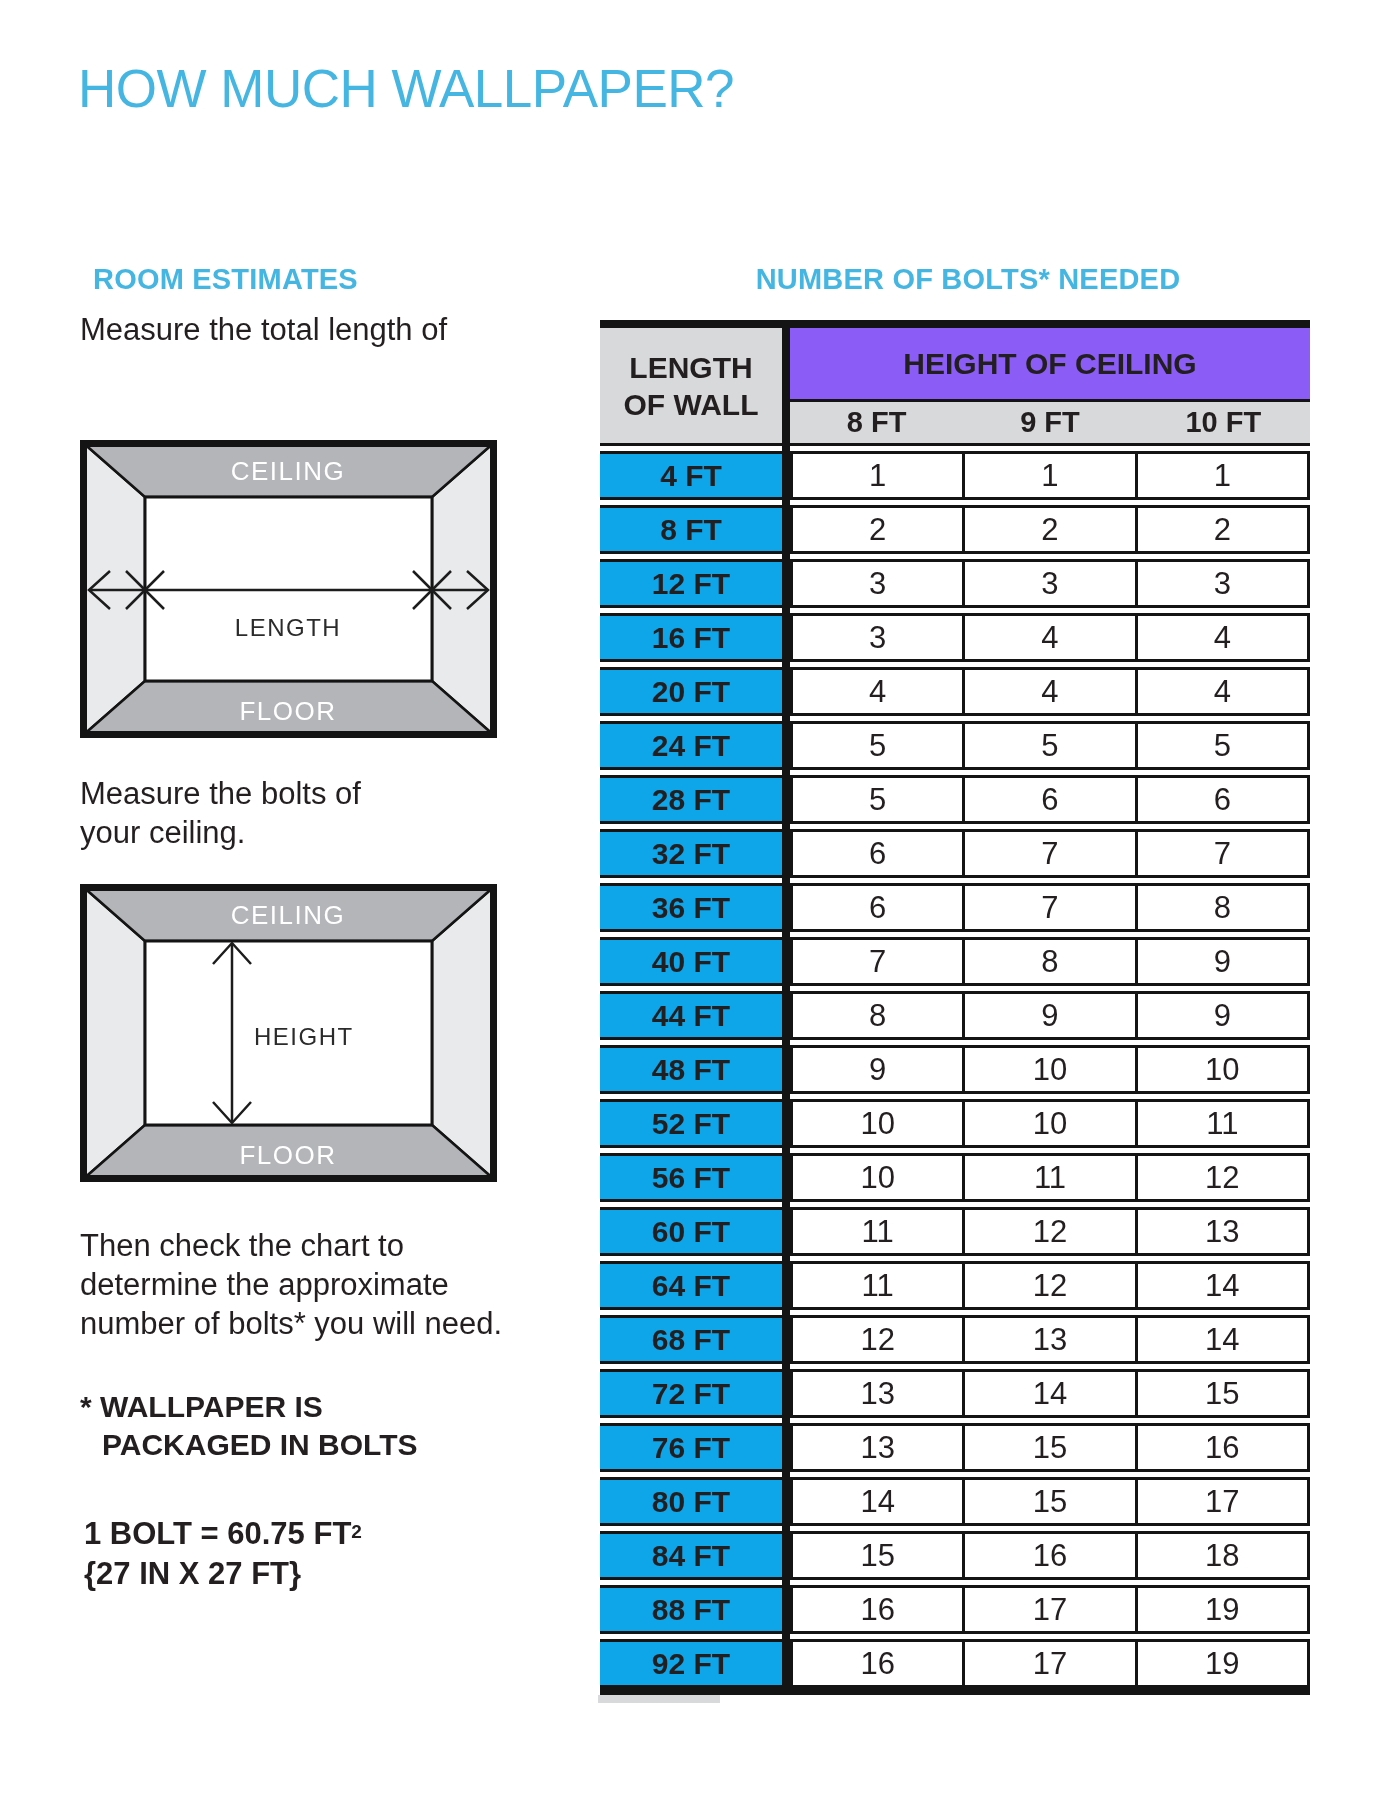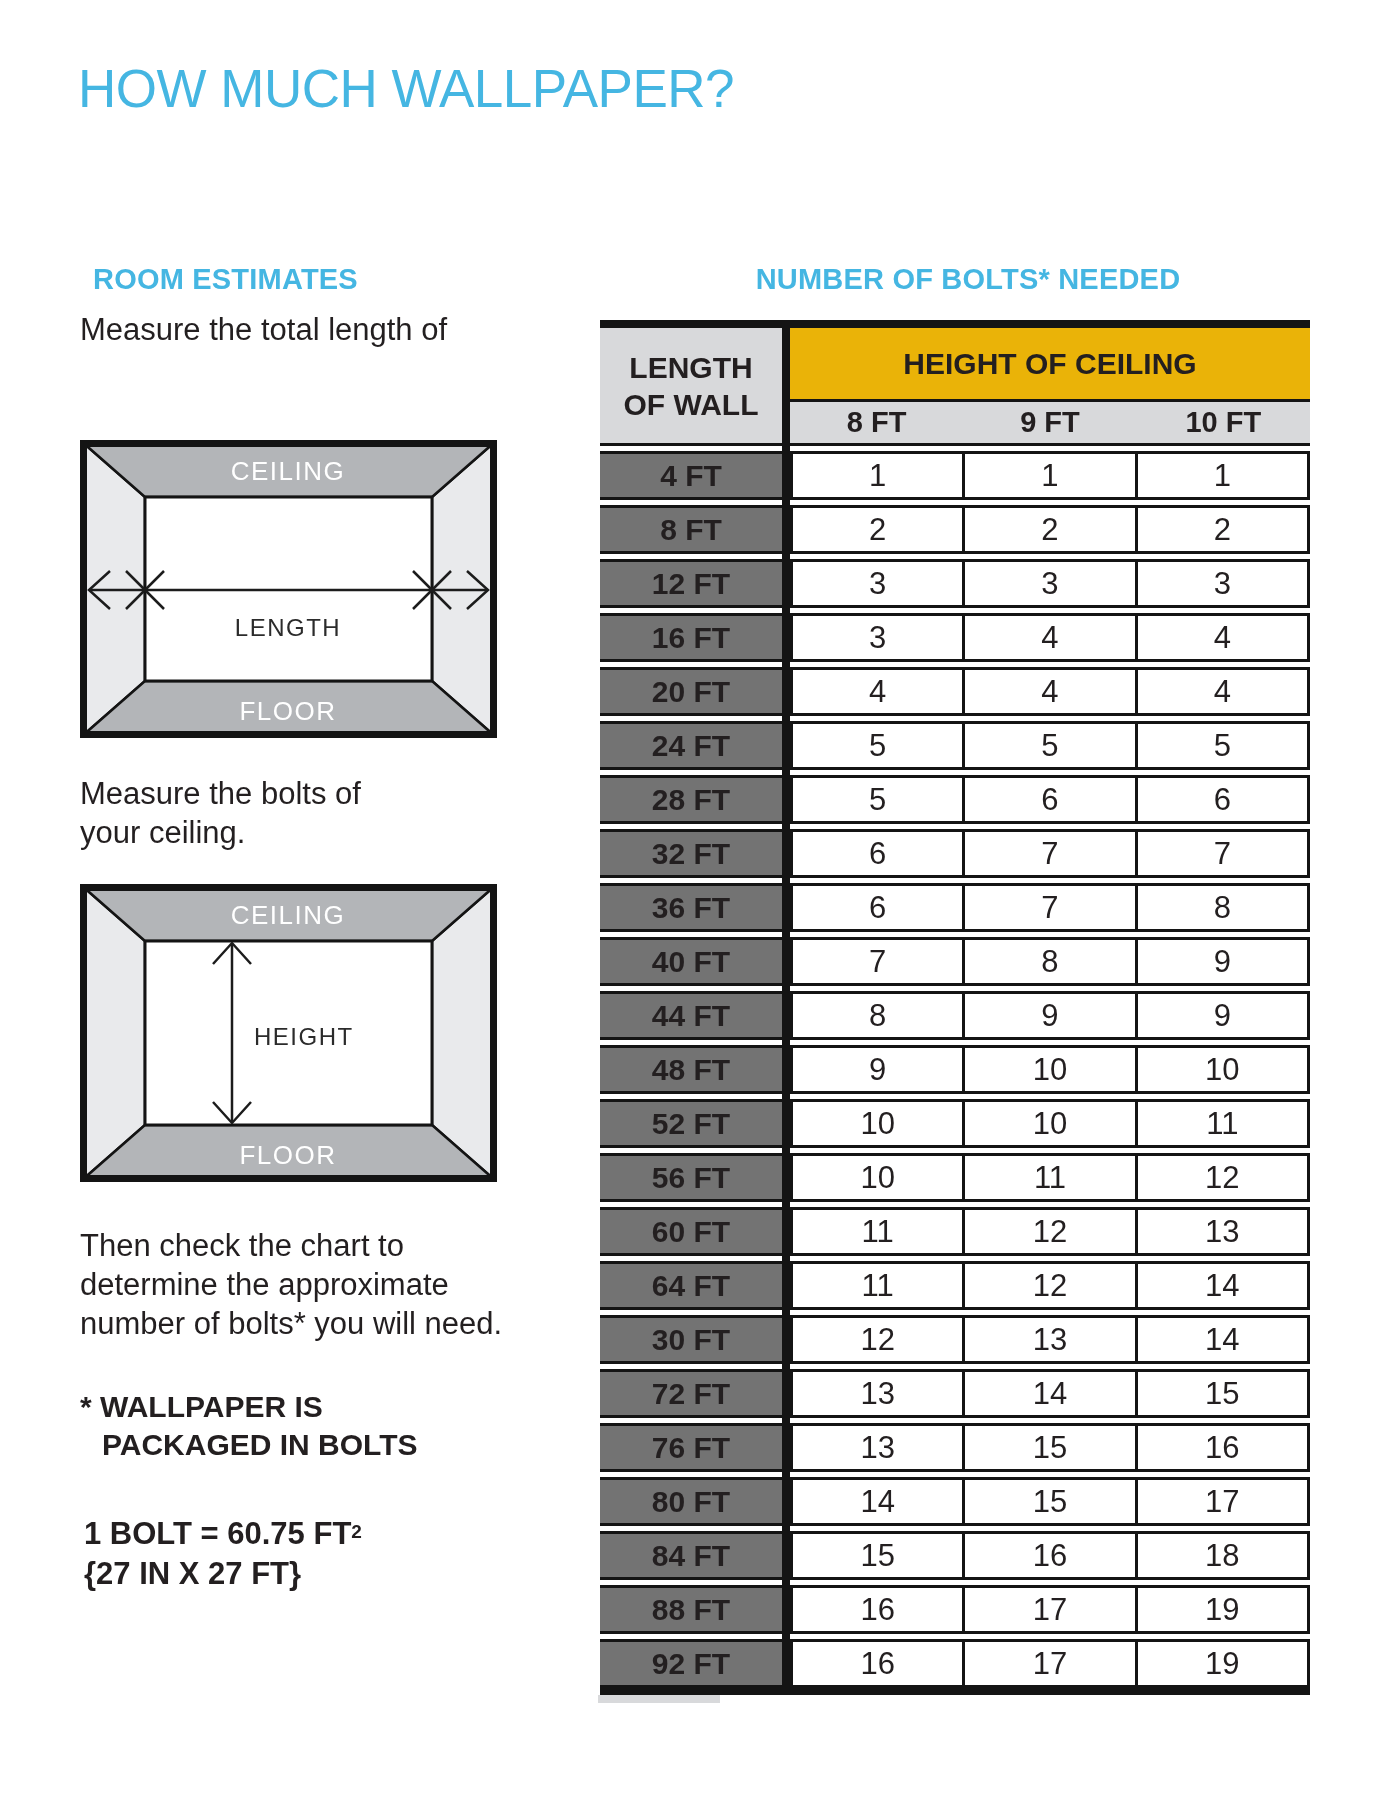--- a/index.html
+++ b/index.html
@@ -36,28 +36,28 @@
   .t-bottombar{height:7px;background:#141414;}
   .t-stub{height:8px;width:122px;margin-left:-2px;background:#d8d9db;}
   .t-vbar{position:absolute;left:182px;top:0;bottom:8px;width:8px;background:#141414;}
 
   .t-header{display:flex;}
   .t-corner{width:182px;height:118px;box-sizing:border-box;background:#d8d9db;
             border-bottom:3px solid #141414;display:flex;flex-direction:column;
             align-items:center;justify-content:center;font-weight:700;font-size:30px;line-height:37px;}
   .t-hspace{width:8px;}
   .t-hright{flex:1;display:flex;flex-direction:column;}
-  .t-hoc{height:74px;box-sizing:border-box;background:#eab308;border-bottom:3px solid #141414;
+  .t-hoc{height:74px;box-sizing:border-box;background:#8b5cf6;border-bottom:3px solid #141414;
          display:flex;align-items:center;justify-content:center;font-weight:700;font-size:30px;}
   .t-subs{height:44px;box-sizing:border-box;background:#d8d9db;border-bottom:3px solid #141414;
           display:flex;}
   .t-sub{flex:1;display:flex;align-items:center;justify-content:center;font-weight:700;font-size:29px;}
 
   .t-row{display:flex;height:49px;margin-top:5px;}
-  .t-label{width:182px;box-sizing:border-box;background:#737373;
+  .t-label{width:182px;box-sizing:border-box;background:#0ea5e9;
            border-top:3px solid #141414;border-bottom:3px solid #141414;
            display:flex;align-items:center;justify-content:center;font-weight:700;font-size:30px;}
   .t-spacer{width:8px;}
   .t-cell{flex:1;box-sizing:border-box;background:#ffffff;border:3px solid #141414;
           display:flex;align-items:center;justify-content:center;font-size:31px;}
   .t-cell + .t-cell{border-left:0;}
 </style>
 </head>
 <body>
 
@@ -259,21 +259,21 @@
 
         <div class="t-row">
           <div class="t-label">64 FT</div>
           <div class="t-spacer"></div>
           <div class="t-cell">11</div>
           <div class="t-cell">12</div>
           <div class="t-cell">14</div>
         </div>
 
         <div class="t-row">
-          <div class="t-label">30 FT</div>
+          <div class="t-label">68 FT</div>
           <div class="t-spacer"></div>
           <div class="t-cell">12</div>
           <div class="t-cell">13</div>
           <div class="t-cell">14</div>
         </div>
 
         <div class="t-row">
           <div class="t-label">72 FT</div>
           <div class="t-spacer"></div>
           <div class="t-cell">13</div>

